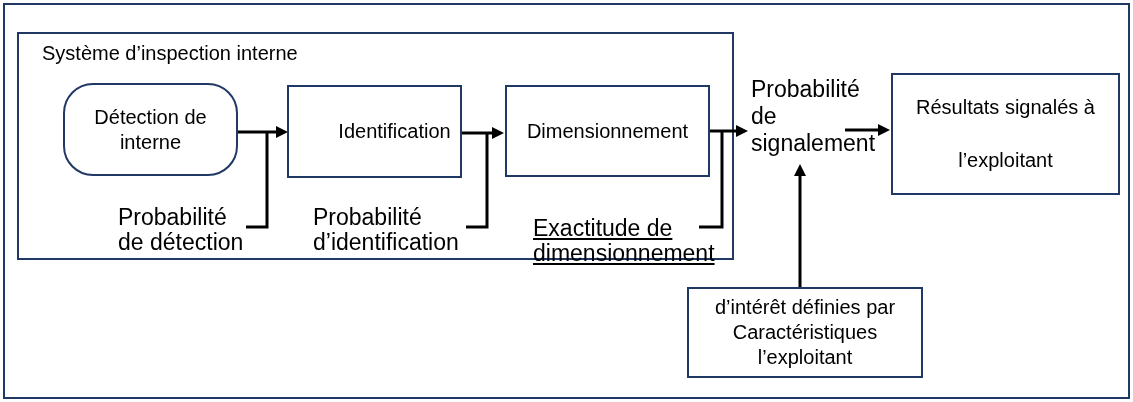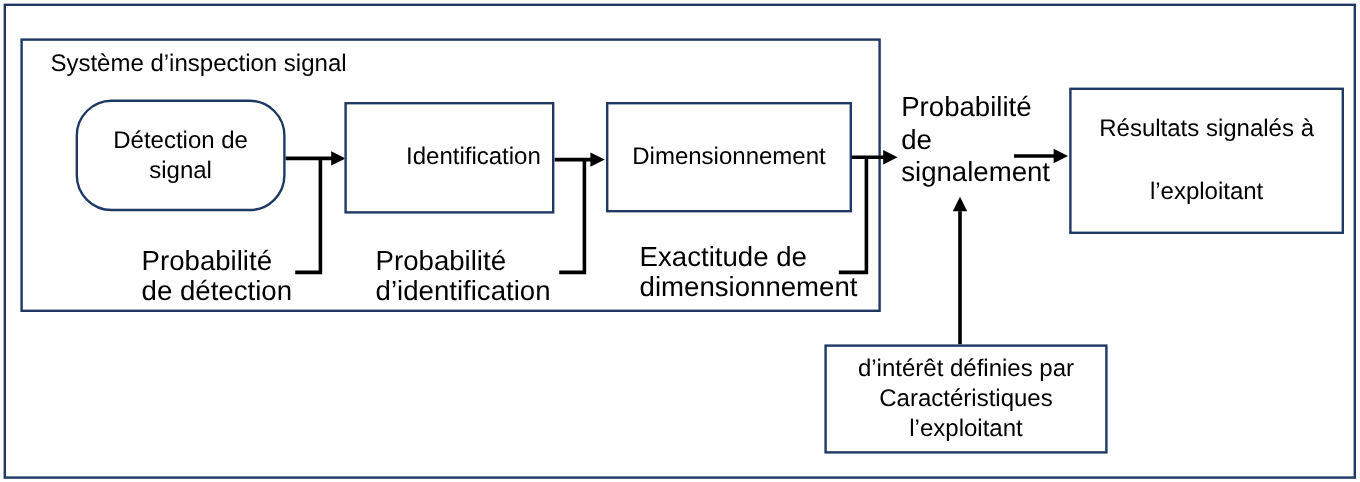--- a/index.html
+++ b/index.html
@@ -54,21 +54,21 @@
   .node-dimensionnement { left: 505px; top: 85px;  width: 205px; height: 92px; }
   .node-resultats       { left: 891px; top: 73px;  width: 229px; height: 122px; gap: 28px; }
   .node-caracteristiques{ left: 687px; top: 287px; width: 236px; height: 91px; }
   .flabel {
     position: absolute;
     font-size: 23px;
     line-height: 25px;
   }
   .label-prob-detection      { left: 118px; top: 205px; }
   .label-prob-identification { left: 313px; top: 205px; }
-  .label-exactitude          { left: 533px; top: 202px; }
+  .label-exactitude          { left: 533px; top: 216px; text-decoration: underline; }
   .label-prob-signalement    { left: 751px; top: 76px; line-height: 27px; }
   svg.wires {
     position: absolute;
     left: 0; top: 0;
     width: 1133px;
     height: 402px;
     pointer-events: none;
   }
   svg.wires .ln {
     stroke: var(--line);
@@ -83,21 +83,21 @@
   }
 </style>
 </head>
 <body>
 
 <div class="canvas">
 
   <div class="frame outer-frame"></div>
 
   <div class="frame system-frame"></div>
-  <div class="system-title">Système d’inspection signal</div>
+  <div class="system-title">Système d’inspection interne</div>
 
   <svg class="wires" viewBox="0 0 1133 402" xmlns="http://www.w3.org/2000/svg" aria-hidden="true">
     <path class="ln" d="M238,132 L277,132"></path>
     <polygon class="hd" points="288,132 276,126 276,138"></polygon>
     <path class="ln" d="M267,132 L267,227 L246,227"></path>
 
     <path class="ln" d="M462,133 L493,133"></path>
     <polygon class="hd" points="504,133 492,127 492,139"></polygon>
     <path class="ln" d="M487,133 L487,227 L466,227"></path>
 
@@ -107,21 +107,21 @@
 
     <path class="ln" d="M845,130 L879,130"></path>
     <polygon class="hd" points="890,130 878,124 878,136"></polygon>
 
     <path class="ln" d="M800,287 L800,176"></path>
     <polygon class="hd" points="800,164 794,176 806,176"></polygon>
   </svg>
 
   <div class="node node-detection">
     <div class="line">Détection de</div>
-    <div class="line">signal</div>
+    <div class="line">interne</div>
   </div>
 
   <div class="node node-identification">
     <div class="line">Identification</div>
   </div>
 
   <div class="node node-dimensionnement">
     <div class="line">Dimensionnement</div>
   </div>
 

